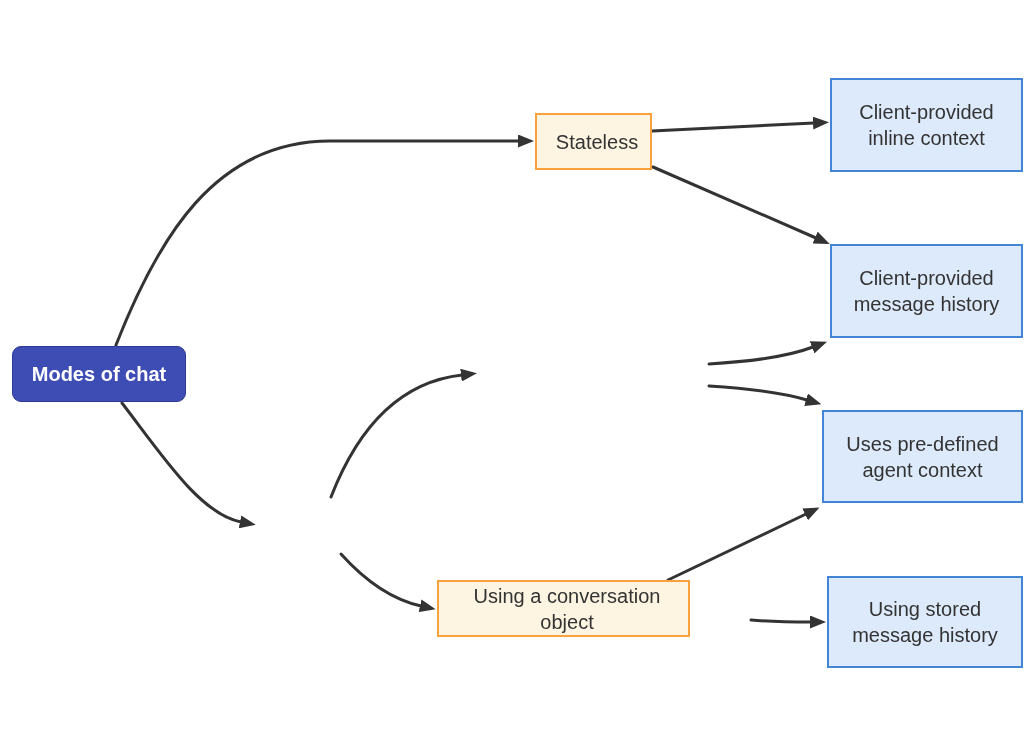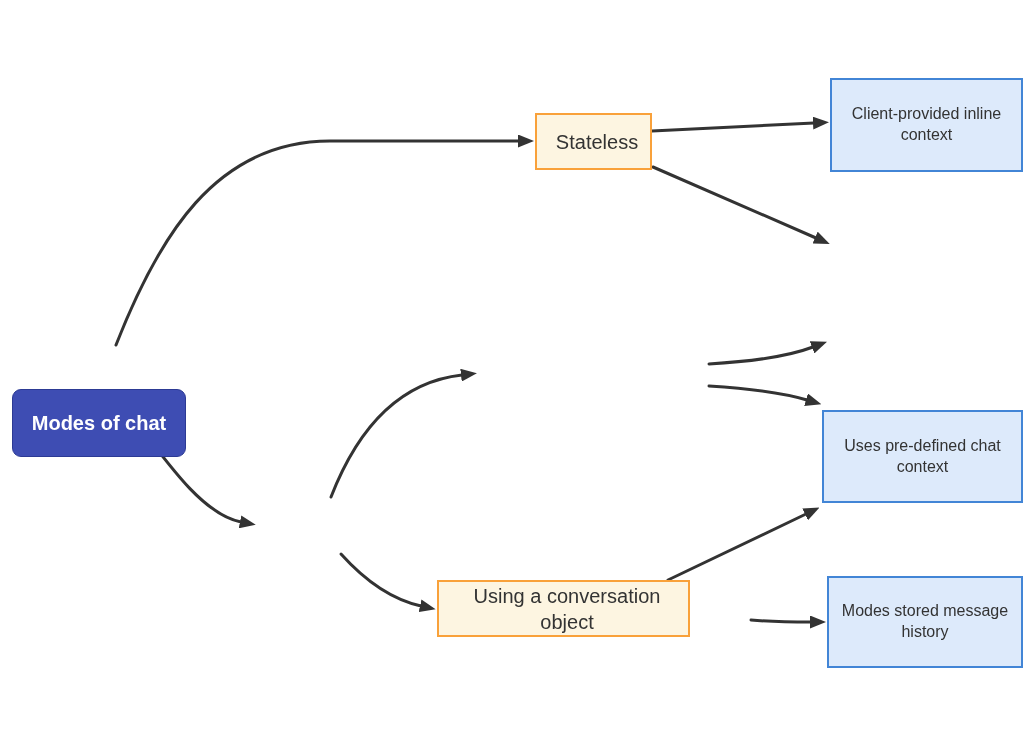--- a/index.html
+++ b/index.html
@@ -58,24 +58,24 @@
     font-weight: bold;
   }
   .node.branch {
     background: var(--c-branch-fill);
     border: 2px solid var(--c-branch-border);
     padding-left: 15px;
   }
   .node.leaf {
     background: var(--c-leaf-fill);
     border: 2px solid var(--c-leaf-border);
-    font-size: 16px;
+    font-size: 20px;
   }
   
-  #n-modes        { left: 12px;  top: 346px; width: 174px; height: 68px; margin-top: 43px; }
+  #n-modes        { left: 12px;  top: 346px; width: 174px; height: 56px; }
   #n-stateless    { left: 535px; top: 113px; width: 117px; height: 57px; }
   #n-stateful     { left: 258px; top: 497px; width: 107px; height: 57px; }
   #n-agentctx     { left: 478px; top: 346px; width: 231px; height: 56px; }
   #n-convobj      { left: 437px; top: 580px; width: 253px; height: 57px; }
   #n-inlinectx    { left: 830px; top: 78px;  width: 193px; height: 94px; }
   #n-msghistory   { left: 830px; top: 244px; width: 193px; height: 94px; }
   #n-predefctx    { left: 822px; top: 410px; width: 201px; height: 93px; }
   #n-storedhist   { left: 827px; top: 576px; width: 196px; height: 92px; }
 </style>
 </head>
@@ -98,16 +98,17 @@
     <path class="edge" marker-end="url(#arrow)" d="M709,364 C760,361 792,355 813,347"></path>
     <path class="edge" marker-end="url(#arrow)" d="M709,386 C757,389 787,394 807,400"></path>
     <path class="edge" marker-end="url(#arrow)" d="M668,580 L806,514"></path>
     <path class="edge" marker-end="url(#arrow)" d="M751,620 C775,622 795,622 811,622"></path>
   </svg>
 
   <div class="node root" id="n-modes">Modes of chat</div>
   <div class="node branch" id="n-stateless">Stateless</div>
   <div class="node branch" id="n-convobj">Using a conversation object</div>
   <div class="node leaf" id="n-inlinectx">Client-provided inline context</div>
-  <div class="node leaf" id="n-predefctx">Uses pre-defined chat context</div>
-  <div class="node leaf" id="n-storedhist">Modes stored message history</div>
+  <div class="node leaf" id="n-msghistory">Client-provided message history</div>
+  <div class="node leaf" id="n-predefctx">Uses pre-defined agent context</div>
+  <div class="node leaf" id="n-storedhist">Using stored message history</div>
 
 </div>
 
 </body></html>

